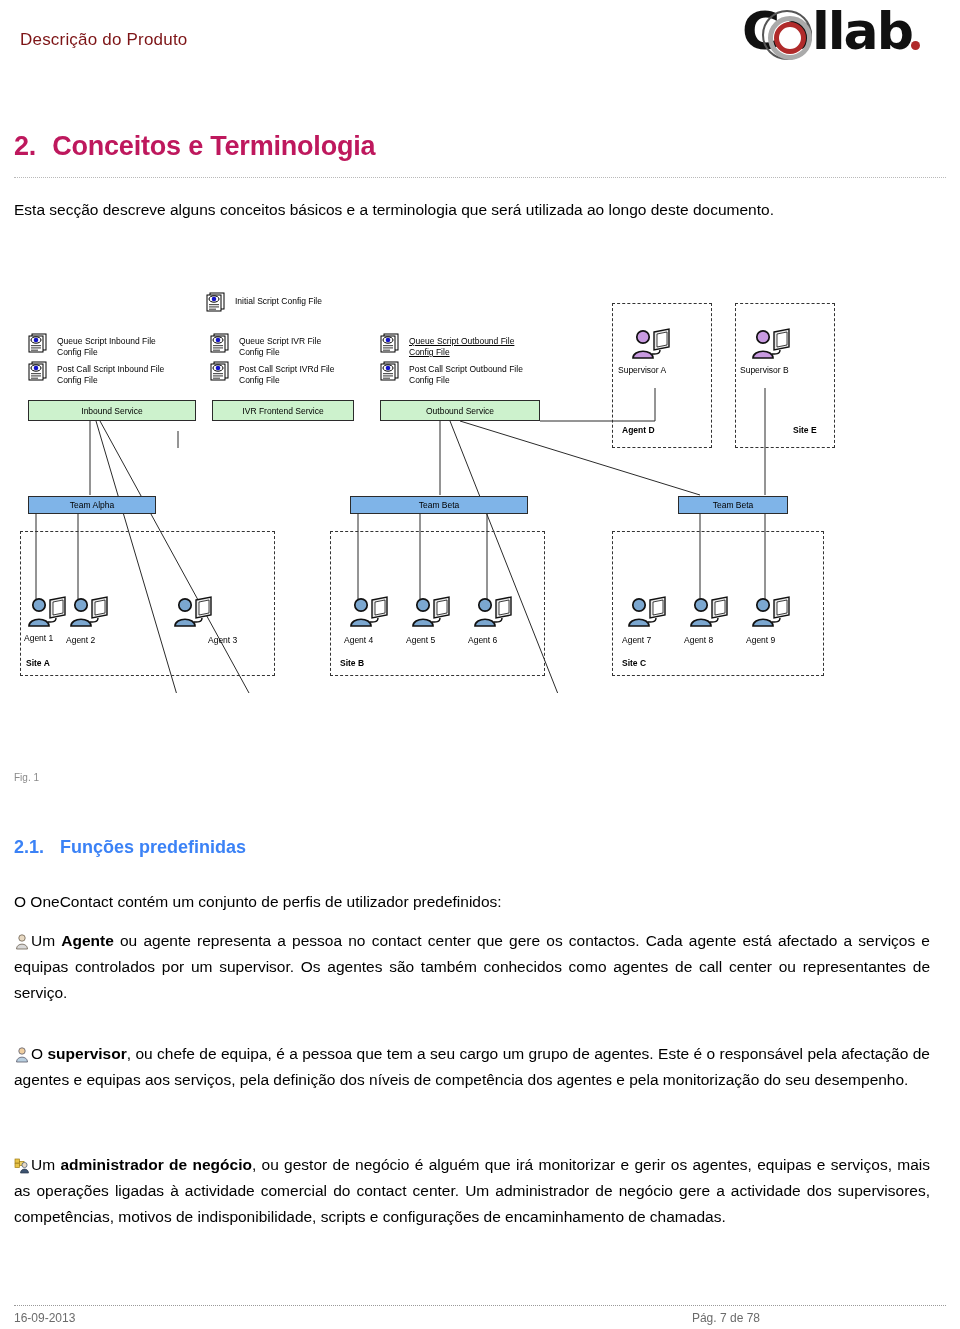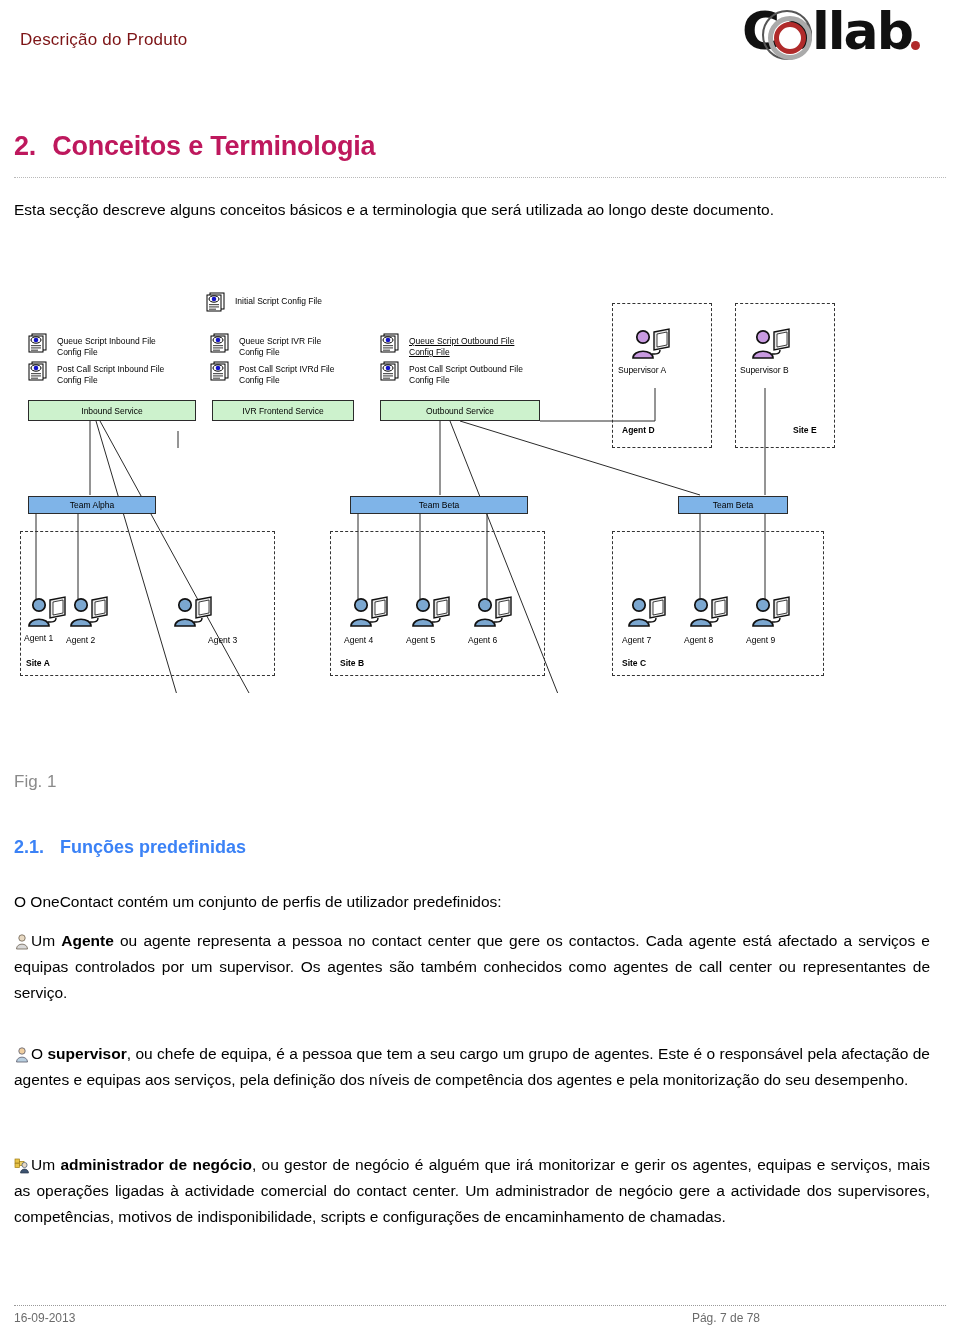--- a/index.html
+++ b/index.html
@@ -158,21 +158,21 @@
   .person-name {
     position: absolute;
     font-size: 8.5px;
     white-space: nowrap;
   }
 
   
   #fig-caption {
     position: absolute;
     left: 14px; top: 772px;
-    font-size: 17px;
+    font-size: 10px;
     color: #8a8a8a;
   }
   #subsection-heading {
     position: absolute;
     left: 14px; top: 837px;
     font-size: 18px;
     font-weight: bold;
     color: #3b82f6;
     white-space: nowrap;
   }

